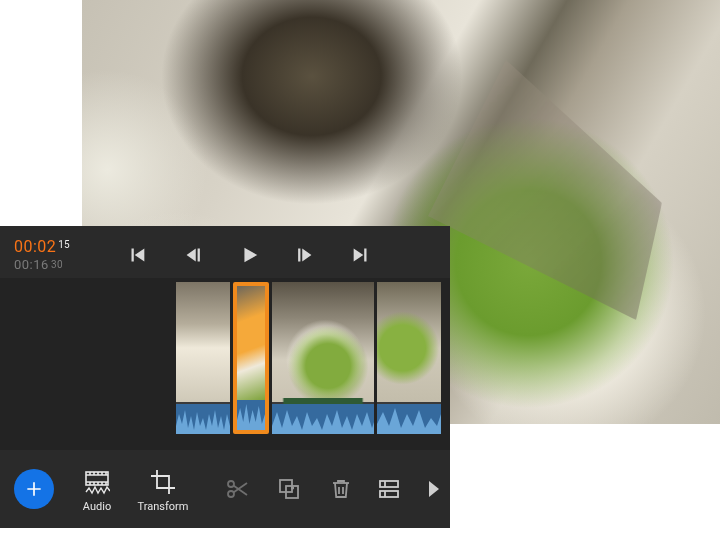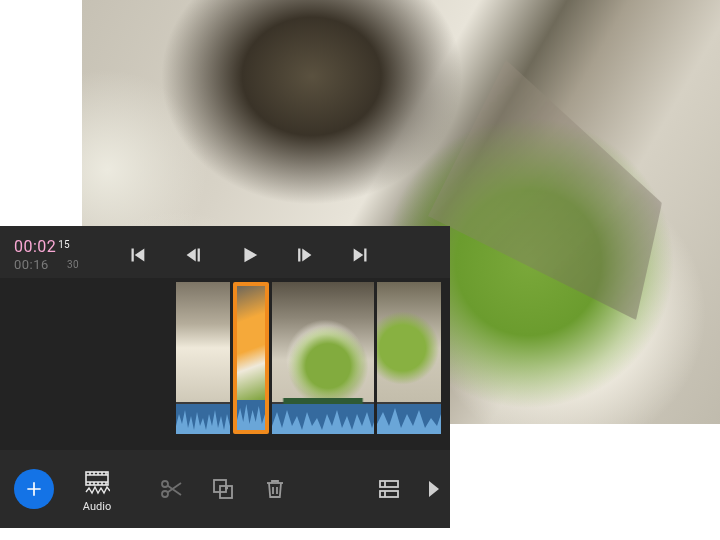--- a/index.html
+++ b/index.html
@@ -44,23 +44,23 @@
     display: flex;
     align-items: center;
     padding: 6px 10px 0 14px;
   }
   .timecodes {
     display: flex; flex-direction: column; line-height: 1.1;
     margin-right: 28px;
     min-width: 78px;
   }
   .tc-row { display:flex; align-items:flex-start; font-variant-numeric: tabular-nums; }
-  .tc-main { font-size: 16px; color: #f9a8d4; letter-spacing: .5px; }
+  .tc-main { font-size: 16px; color: #f97316; letter-spacing: .5px; }
   .tc-frames { font-size: 10px; color: #ededed; margin-left: 2px; margin-top: 1px; }
-  .tc-sub  { font-size: 13px; color: #7a7a7a; letter-spacing: .5px; margin-top: 2px; gap: 16px; }
+  .tc-sub  { font-size: 13px; color: #7a7a7a; letter-spacing: .5px; margin-top: 2px; }
   .tc-sub .tc-frames { color:#7a7a7a; }
 
   .transport {
     display: flex; align-items: center; gap: 30px;
     margin-left: 4px;
   }
   .tbtn {
     width: 26px; height: 26px;
     display:flex; align-items:center; justify-content:center;
     color: #d8d8d8;
@@ -266,20 +266,31 @@
             <rect x="2" y="3" width="22" height="13"></rect>
             <path d="M2 6h22M2 13h22"></path>
             <path d="M6 3v3M10 3v3M14 3v3M18 3v3M22 3v3 M6 13v3M10 13v3M14 13v3M18 13v3M22 13v3"></path>
             <path d="M2 23 L5 19 L8 24 L11 18 L14 24 L17 19 L20 24 L23 18 L26 22" stroke-width="1.4"></path>
           </g>
             </svg>
         </div>
         <span class="lab-text">Audio</span>
       </div>
 
+      <div class="labeled">
+        <div class="lab-icon">
+          <svg viewBox="0 0 26 26">
+              <g fill="none" stroke="currentColor" stroke-width="1.8">
+            <path d="M7 1v18h18"></path>
+            <path d="M1 7h18v18"></path>
+          </g>
+            </svg>
+        </div>
+        <span class="lab-text">Transform</span>
+      </div>
 
       <div class="action-row">
         <div class="abtn dim" title="split-clip">
           <svg viewBox="0 0 24 24">
               <g fill="none" stroke="currentColor" stroke-width="1.8">
                 <circle cx="6" cy="7" r="3"></circle>
                 <circle cx="6" cy="17" r="3"></circle>
                 <path d="M8.4 8.6 L22 18 M8.4 15.4 L22 6"></path>
               </g>
             </svg>

